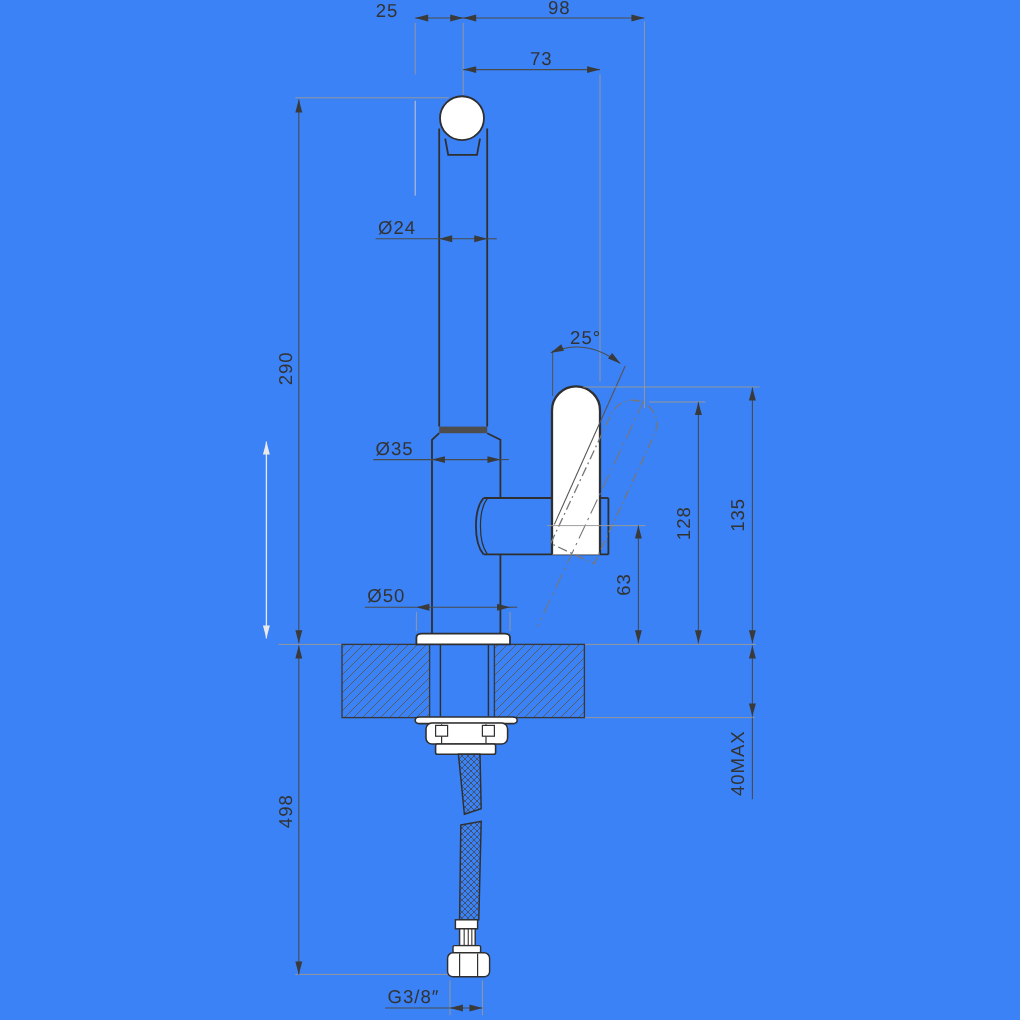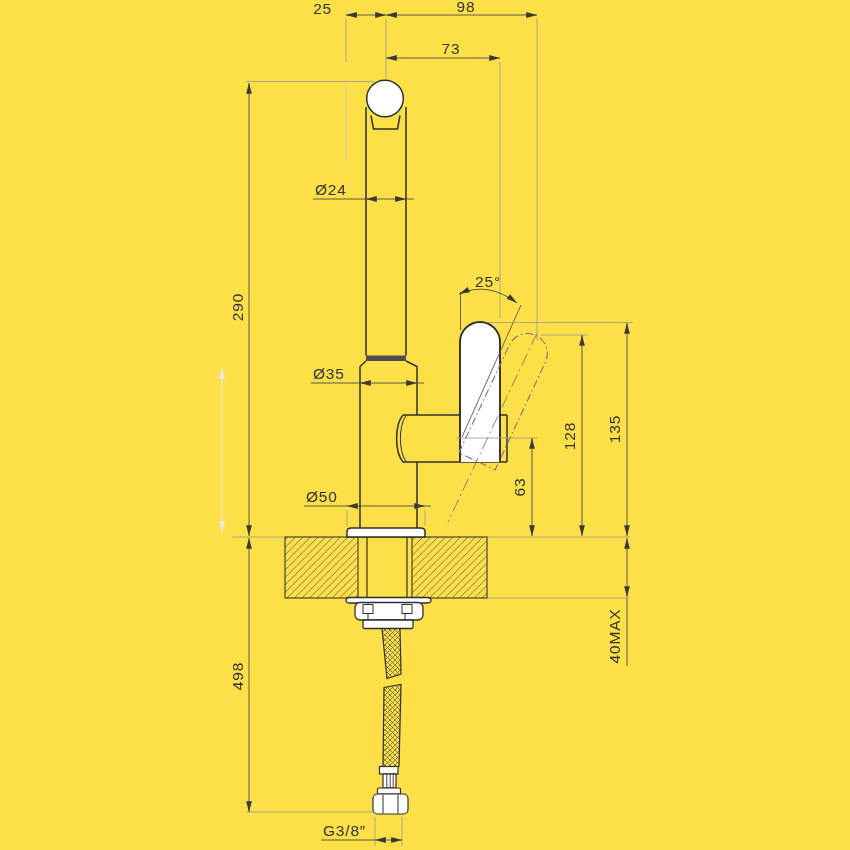--- a/index.html
+++ b/index.html
@@ -1,17 +1,17 @@
 <!DOCTYPE html>
 <html><head>
 <meta charset="utf-8">
 <style>
   html,body{margin:0;padding:0;background:#fff;}
   .canvas{
-    width:850px;height:850px;position:relative;background:#fde047;
+    width:850px;height:850px;position:relative;background:#3b82f6;
     font-family:"Liberation Sans", sans-serif;
   }
   svg text{
     font-family:"Liberation Sans", sans-serif;
     font-size:15.5px;
     letter-spacing:0.8px;
     fill:#333333;
   }
   svg{display:block;}
 </style>

